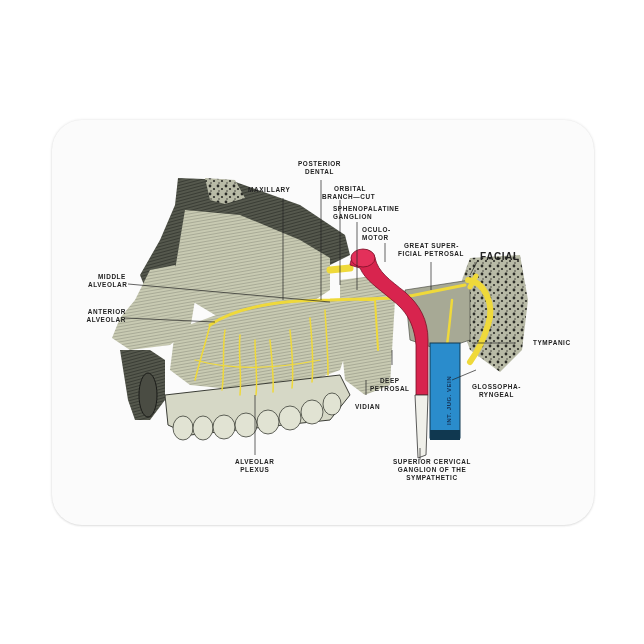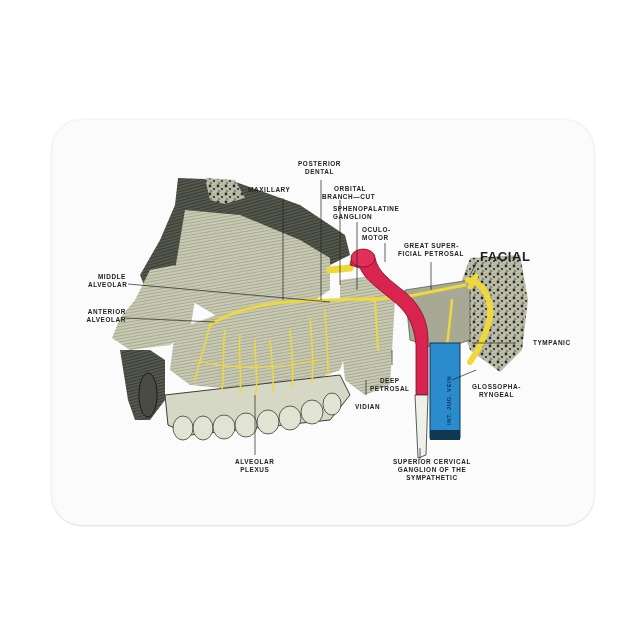--- a/index.html
+++ b/index.html
@@ -2,21 +2,21 @@
 <html><head>
 <meta charset="utf-8">
 <style>
   html,body{margin:0;padding:0;background:#ffffff;}
   body{width:644px;height:644px;position:relative;overflow:hidden;font-family:"Liberation Sans",sans-serif;}
   .magnet{position:absolute;left:52px;top:120px;width:542px;height:405px;background:#fbfbfb;border-radius:30px;box-shadow:0 0 3px rgba(0,0,0,0.12),0 1px 2px rgba(0,0,0,0.08);}
   svg.art{position:absolute;left:0;top:0;width:644px;height:644px;}
   .lbl{position:absolute;font-family:"Liberation Sans",sans-serif;font-weight:bold;font-size:6.4px;letter-spacing:0.6px;color:#222;line-height:8px;white-space:nowrap;text-transform:uppercase;}
   .lbl.c{text-align:center;}
   .lbl.r{text-align:right;}
-  .lbl.big{font-size:13px;}
+  .lbl.big{font-size:10px;}
   .vein-text{position:absolute;font-family:"Liberation Sans",sans-serif;font-weight:bold;font-size:6px;color:#15355a;letter-spacing:0.5px;transform:rotate(-90deg);transform-origin:left top;white-space:nowrap;}
 </style>
 </head>
 <body>
 
 <div class="magnet"></div>
 
 <svg class="art" viewBox="0 0 644 644" xmlns="http://www.w3.org/2000/svg">
   <defs>
     <pattern id="hatch" width="3" height="3" patternUnits="userSpaceOnUse" patternTransform="rotate(80)">

